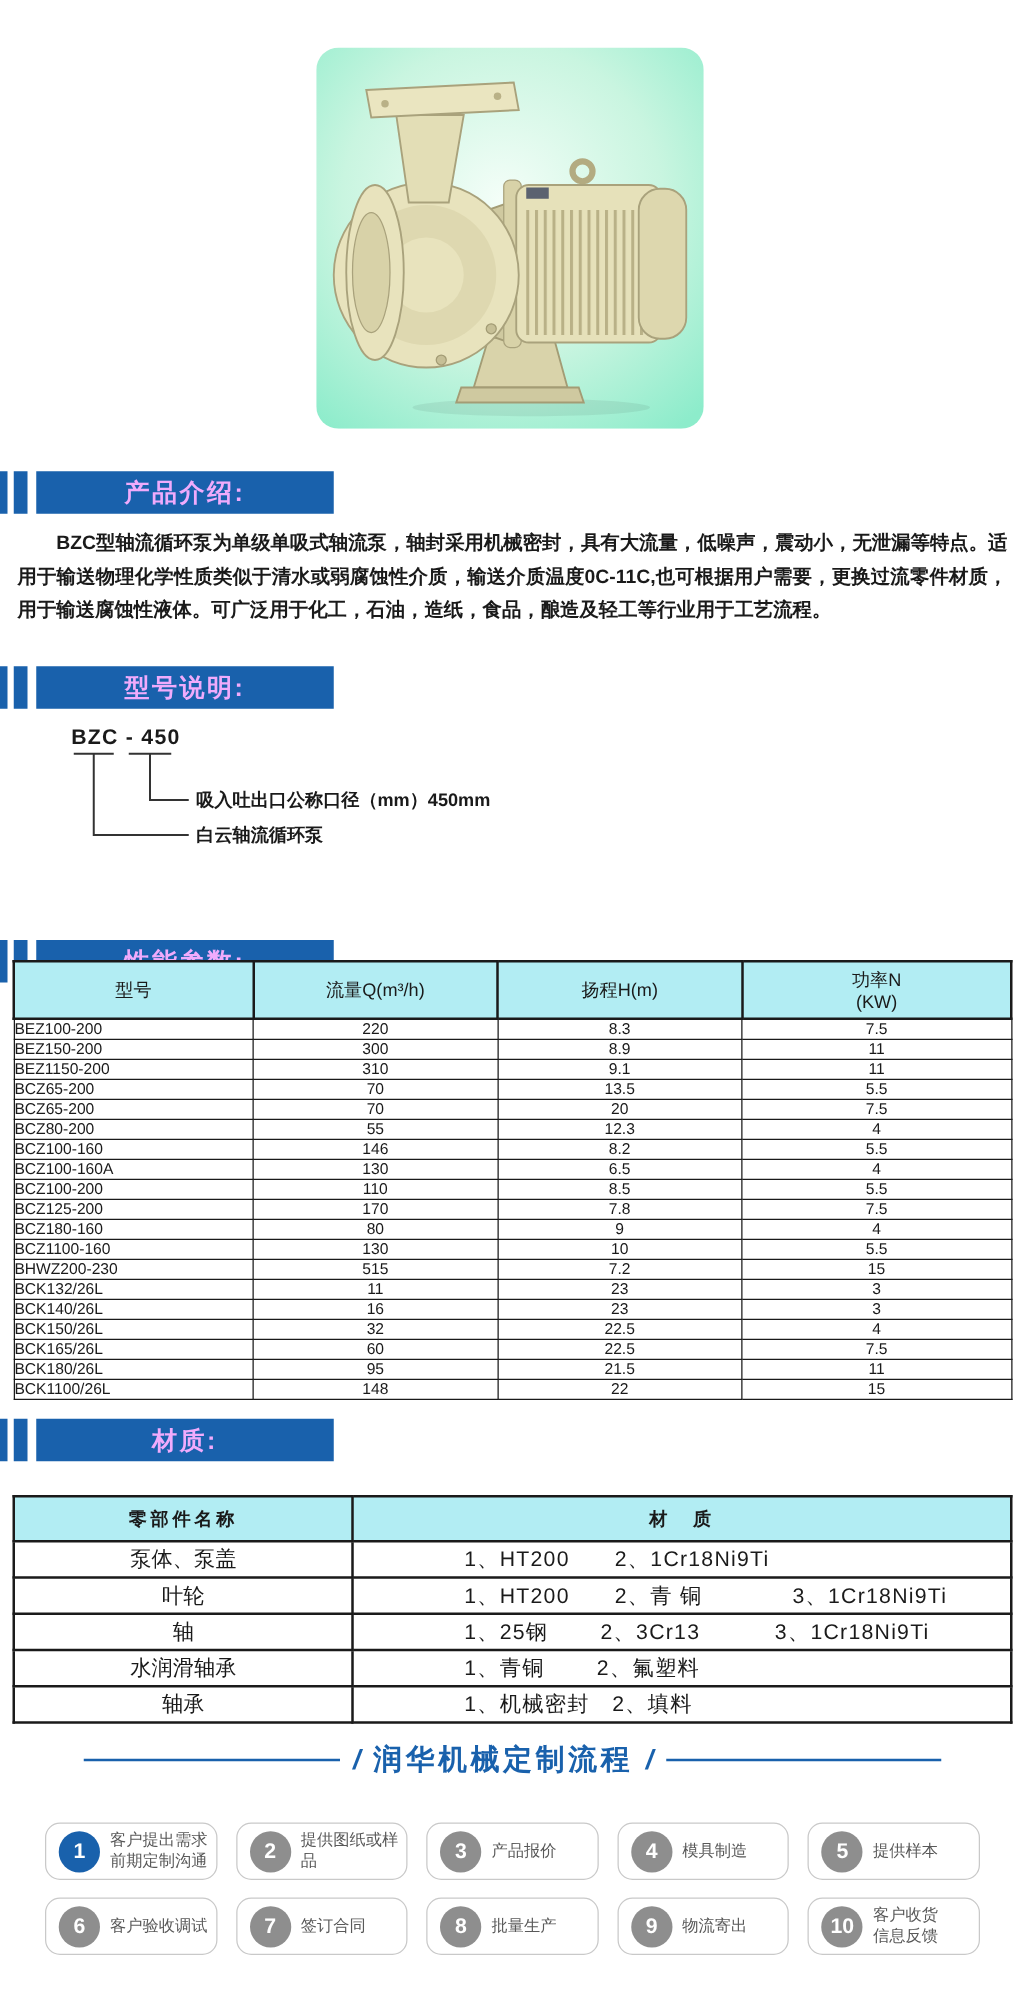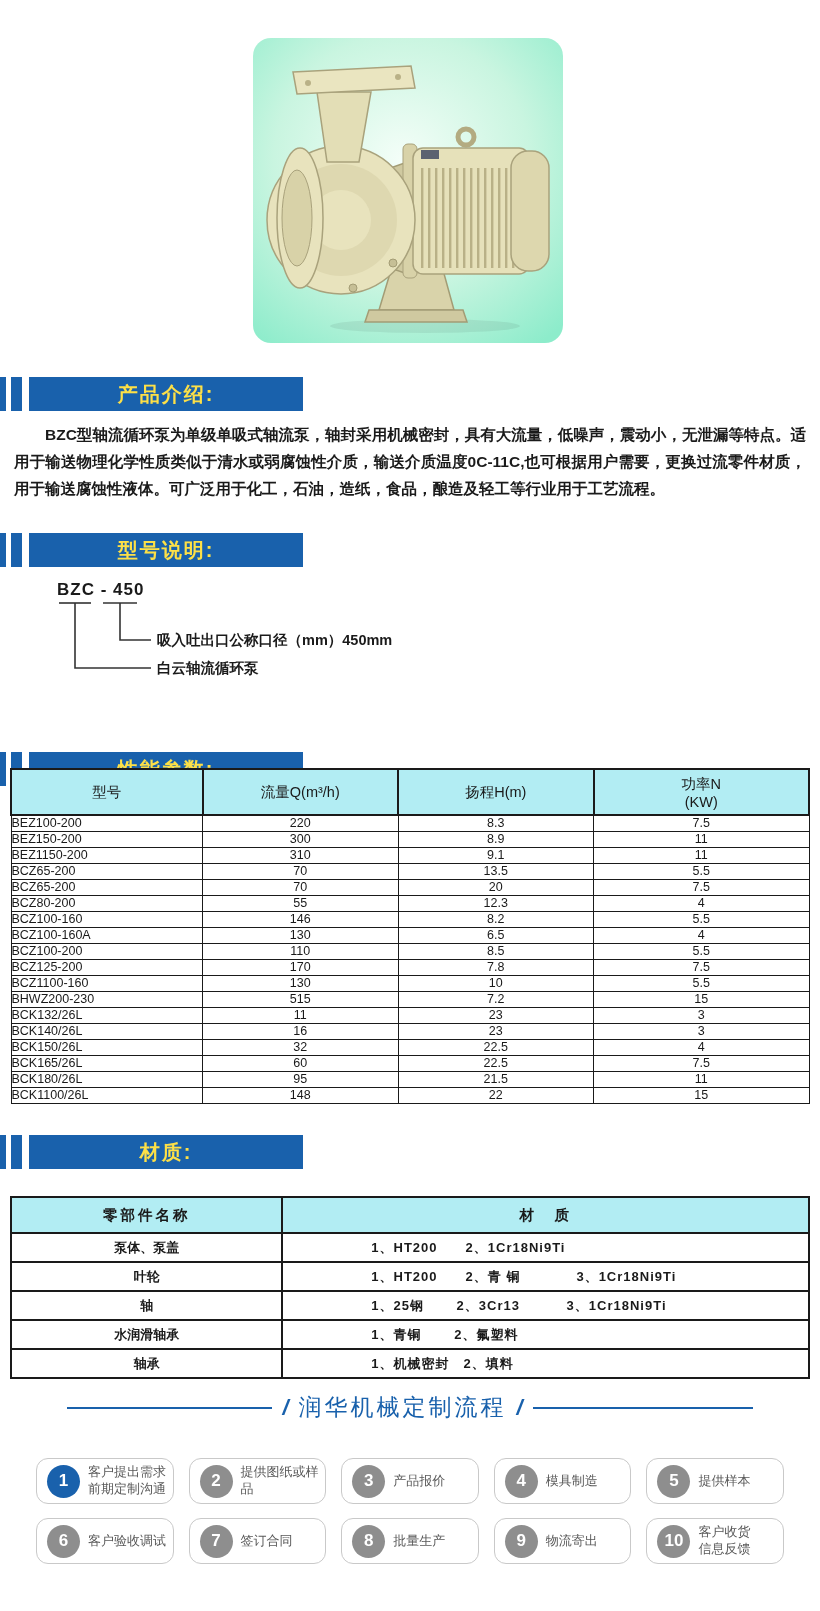--- a/index.html
+++ b/index.html
@@ -8,21 +8,21 @@
   .abs{position:absolute;}
 
   
   .photo{left:253px;top:38px;width:310px;height:305px;}
   .photo svg{display:block;}
 
   
   .sec-header{left:0;height:34px;display:flex;align-items:stretch;}
   .sec-header .bar1{width:6px;background:var(--accent);margin-right:5px;}
   .sec-header .bar2{width:11px;background:var(--accent);margin-right:7px;}
-  .sec-header .title-box{width:274px;background:var(--accent);color:#fde047;
+  .sec-header .title-box{width:238px;background:var(--accent);color:#f0abfc;
       display:flex;align-items:center;justify-content:center;
       font-size:20px;font-weight:bold;letter-spacing:2px;}
 
   
   .intro{left:14px;top:421px;width:792px;font-size:15.5px;line-height:27px;
       font-weight:600;text-indent:2em;text-align:justify;margin:0;}
 
   
   .model-svg{left:45px;top:578px;}
   .model-svg text{font-family:"Liberation Sans","DejaVu Sans",sans-serif;}
@@ -32,31 +32,31 @@
   .perf-table{left:10px;top:768px;}
   .perf-table th{background:var(--cyan);border:2px solid #1a1a1a;
       font-size:14.5px;font-weight:normal;white-space:pre-line;height:44px;padding:0;}
   .perf-table td{border:1.5px solid #1a1a1a;font-size:12.5px;height:15px;
       padding:0;text-align:center;line-height:1;}
   .perf-table td.c-model{text-align:left;}
 
   .mat-table{left:10px;top:1196px;}
   .mat-table th{background:var(--cyan);border:2px solid #1a1a1a;
       font-size:14.5px;font-weight:bold;height:34px;padding:0;letter-spacing:3px;font-family:Liberation Serif, serif;}
-  .mat-table td{border:2px solid #1a1a1a;font-size:13px;font-weight:700;height:27px;
+  .mat-table td{border:2px solid #1a1a1a;font-size:17px;font-weight:400;height:27px;
       padding:0;text-align:center;}
   .mat-table td.c-val{text-align:left;padding-left:88px;letter-spacing:1px;}
 
   
   .proc-title{left:0;top:1392px;width:820px;display:flex;align-items:center;
       justify-content:center;gap:10px;color:var(--accent);}
   .proc-title .line-l{width:205px;height:2px;background:var(--accent);}
   .proc-title .line-r{width:220px;height:2px;background:var(--accent);}
   .proc-title .slash{font-size:22px;font-weight:bold;font-style:italic;}
-  .proc-title .txt{font-size:23px;font-weight:normal;letter-spacing:3px;}
+  .proc-title .txt{font-size:23px;font-weight:bold;letter-spacing:3px;}
 
   
   .steps{left:36px;top:1458px;width:748px;display:grid;
       grid-template-columns:repeat(5,1fr);gap:14px 15px;}
   .step{height:46px;border:1px solid #c9c9c9;border-radius:12px;background:#fff;
       display:flex;align-items:center;padding:0 6px 0 10px;gap:8px;box-sizing:border-box;}
   .step-num{flex:0 0 33px;width:33px;height:33px;border-radius:50%;background:#8e8e8e;
       color:#fff;font-size:17px;font-weight:bold;display:flex;align-items:center;
       justify-content:center;}
   .steps > div:first-of-type .step-num{background:var(--accent);}
@@ -222,20 +222,26 @@
         <td>5.5</td>
       </tr>
 
       <tr>
         <td class="c-model">BCZ125-200</td>
         <td>170</td>
         <td>7.8</td>
         <td>7.5</td>
       </tr>
 
+      <tr>
+        <td class="c-model">BCZ180-160</td>
+        <td>80</td>
+        <td>9</td>
+        <td>4</td>
+      </tr>
 
       <tr>
         <td class="c-model">BCZ1100-160</td>
         <td>130</td>
         <td>10</td>
         <td>5.5</td>
       </tr>
 
       <tr>
         <td class="c-model">BHWZ200-230</td>

